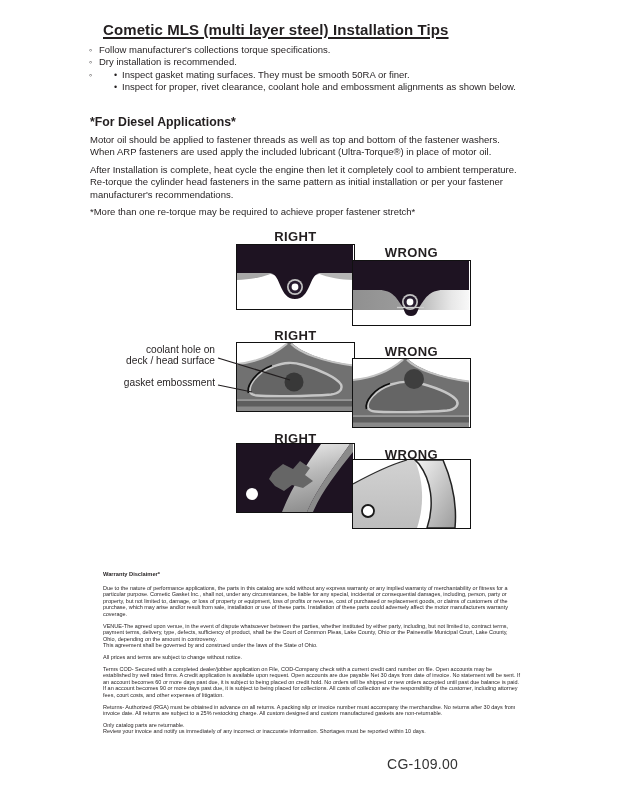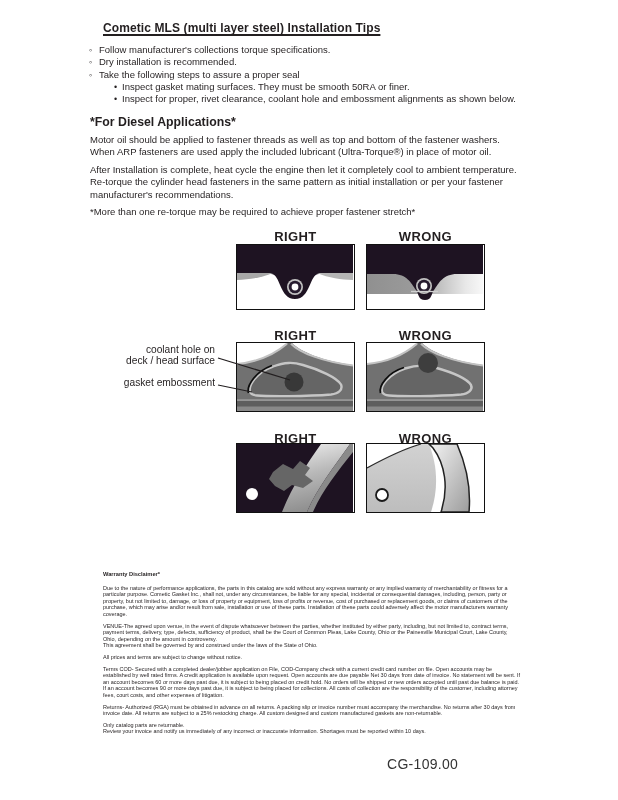--- a/index.html
+++ b/index.html
@@ -2,40 +2,40 @@
 <html><head>
 <meta charset="utf-8">
 <style>
   * { margin:0; padding:0; box-sizing:border-box; }
   html,body { background:#ffffff; }
   body { font-family:"Liberation Sans", sans-serif; color:#231f20; }
   .page { position:relative; width:618px; height:800px; background:#fff; overflow:hidden; }
 
   .page-title{
     position:absolute; left:103px; top:21px;
-    font-size:12px; font-weight:bold; letter-spacing:.1px;
+    font-size:15px; font-weight:bold; letter-spacing:.1px;
     text-decoration:underline; text-decoration-thickness:1.5px; text-underline-offset:2px;text-align:center;
   }
 
   .bullets{ position:absolute; left:89px; top:44px; width:470px; font-size:9.5px; }
   .bullet-row{ position:relative; padding-left:10px; line-height:12.3px; }
   .bullet-row .marker{ position:absolute; left:0; top:0; font-size:9px; }
   .sub-row{ position:relative; padding-left:33px; line-height:12.3px; }
   .sub-row .marker{ position:absolute; left:25px; top:0; font-size:9px; }
 
   .diesel-heading{ position:absolute; left:90px; top:115px; font-size:12.3px; font-weight:bold; }
   .body-para{ position:absolute; left:90px; width:437px; font-size:9.5px; line-height:12.4px; }
   .para1{ top:134px; }
   .para2{ top:164px; }
   .note{ top:206px; width:460px; }
 
   .dg-label{ position:absolute; width:119px; text-align:center; font-size:13px; font-weight:bold; letter-spacing:.4px; line-height:12px; }
   .dg-box{ position:absolute; width:119px; border:1.5px solid #111; background:#fff; line-height:0; }
   .r1{ top:244px; } .r2{ top:342px; } .r3{ top:443px; }
-  .colL{ left:236px; } .colR{ left:366px; }
+  .colL{ left:236px; } .colR{ left:352px;margin-top:16px; }
   .lt1{ top:231px; } .lt2{ top:330px; } .lt3{ top:433px; }
 
   .dg-caption{ position:absolute; left:237px; font-size:10.4px; font-weight:bold; line-height:11.5px; }
   .cap1{ top:313px; } .cap2{ top:416px; } .cap3{ top:518px; width:250px; }
 
   .annot{ position:absolute; left:98px; width:117px; text-align:right; font-size:10.2px; line-height:11px; }
   .annot-coolant{ top:344px; }
   .annot-emboss{ top:377px; }
 
   .leader-overlay{ position:absolute; left:0; top:0; width:618px; height:800px; pointer-events:none; }
@@ -57,21 +57,20 @@
     <div class="bullet-row">
       <span class="marker">◦</span>
       <span>Follow manufacturer's collections torque specifications.</span>
     </div>
     <div class="bullet-row">
       <span class="marker">◦</span>
       <span>Dry installation is recommended.</span>
     </div>
     <div class="bullet-row">
       <span class="marker">◦</span>
-      <span>Take the following steps to assure a proper seal</span>
     </div>
     <div class="sub-row">
       <span class="marker">•</span>
       <span>Inspect gasket mating surfaces.  They must be smooth 50RA or finer.</span>
     </div>
     <div class="sub-row">
       <span class="marker">•</span>
       <span>Inspect for proper, rivet clearance, coolant hole and embossment alignments as shown below.</span>
     </div>
   </div>

